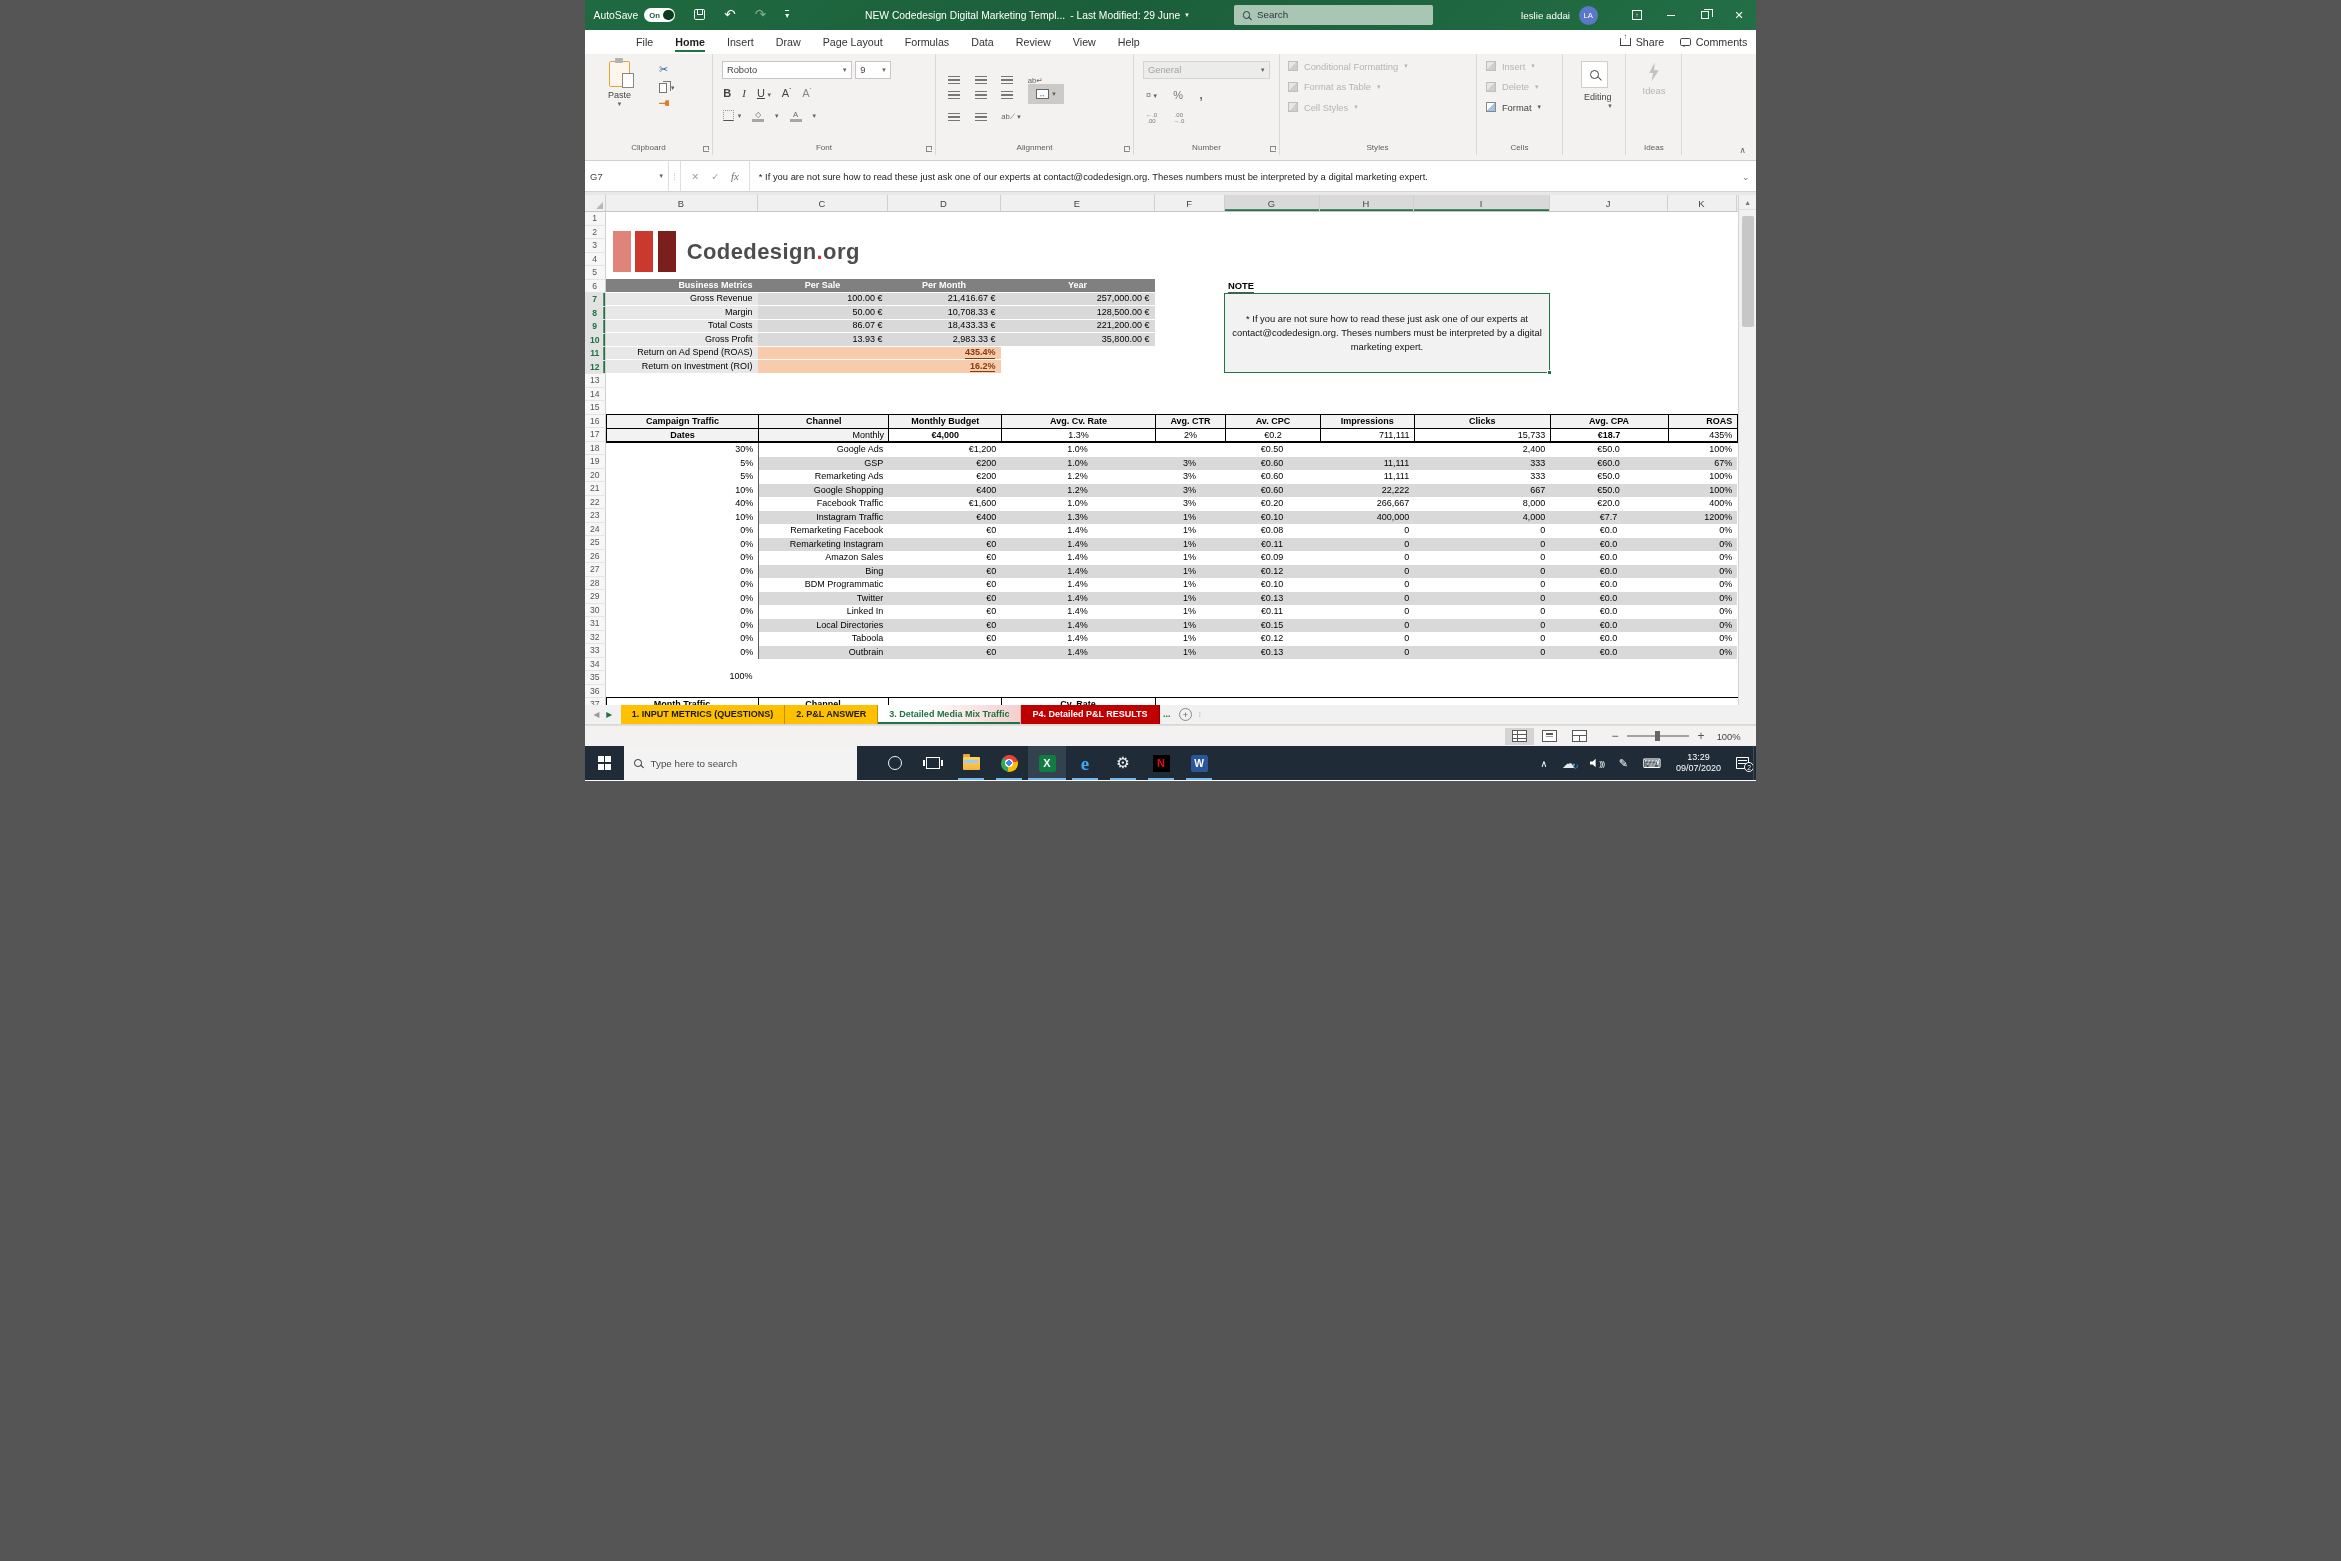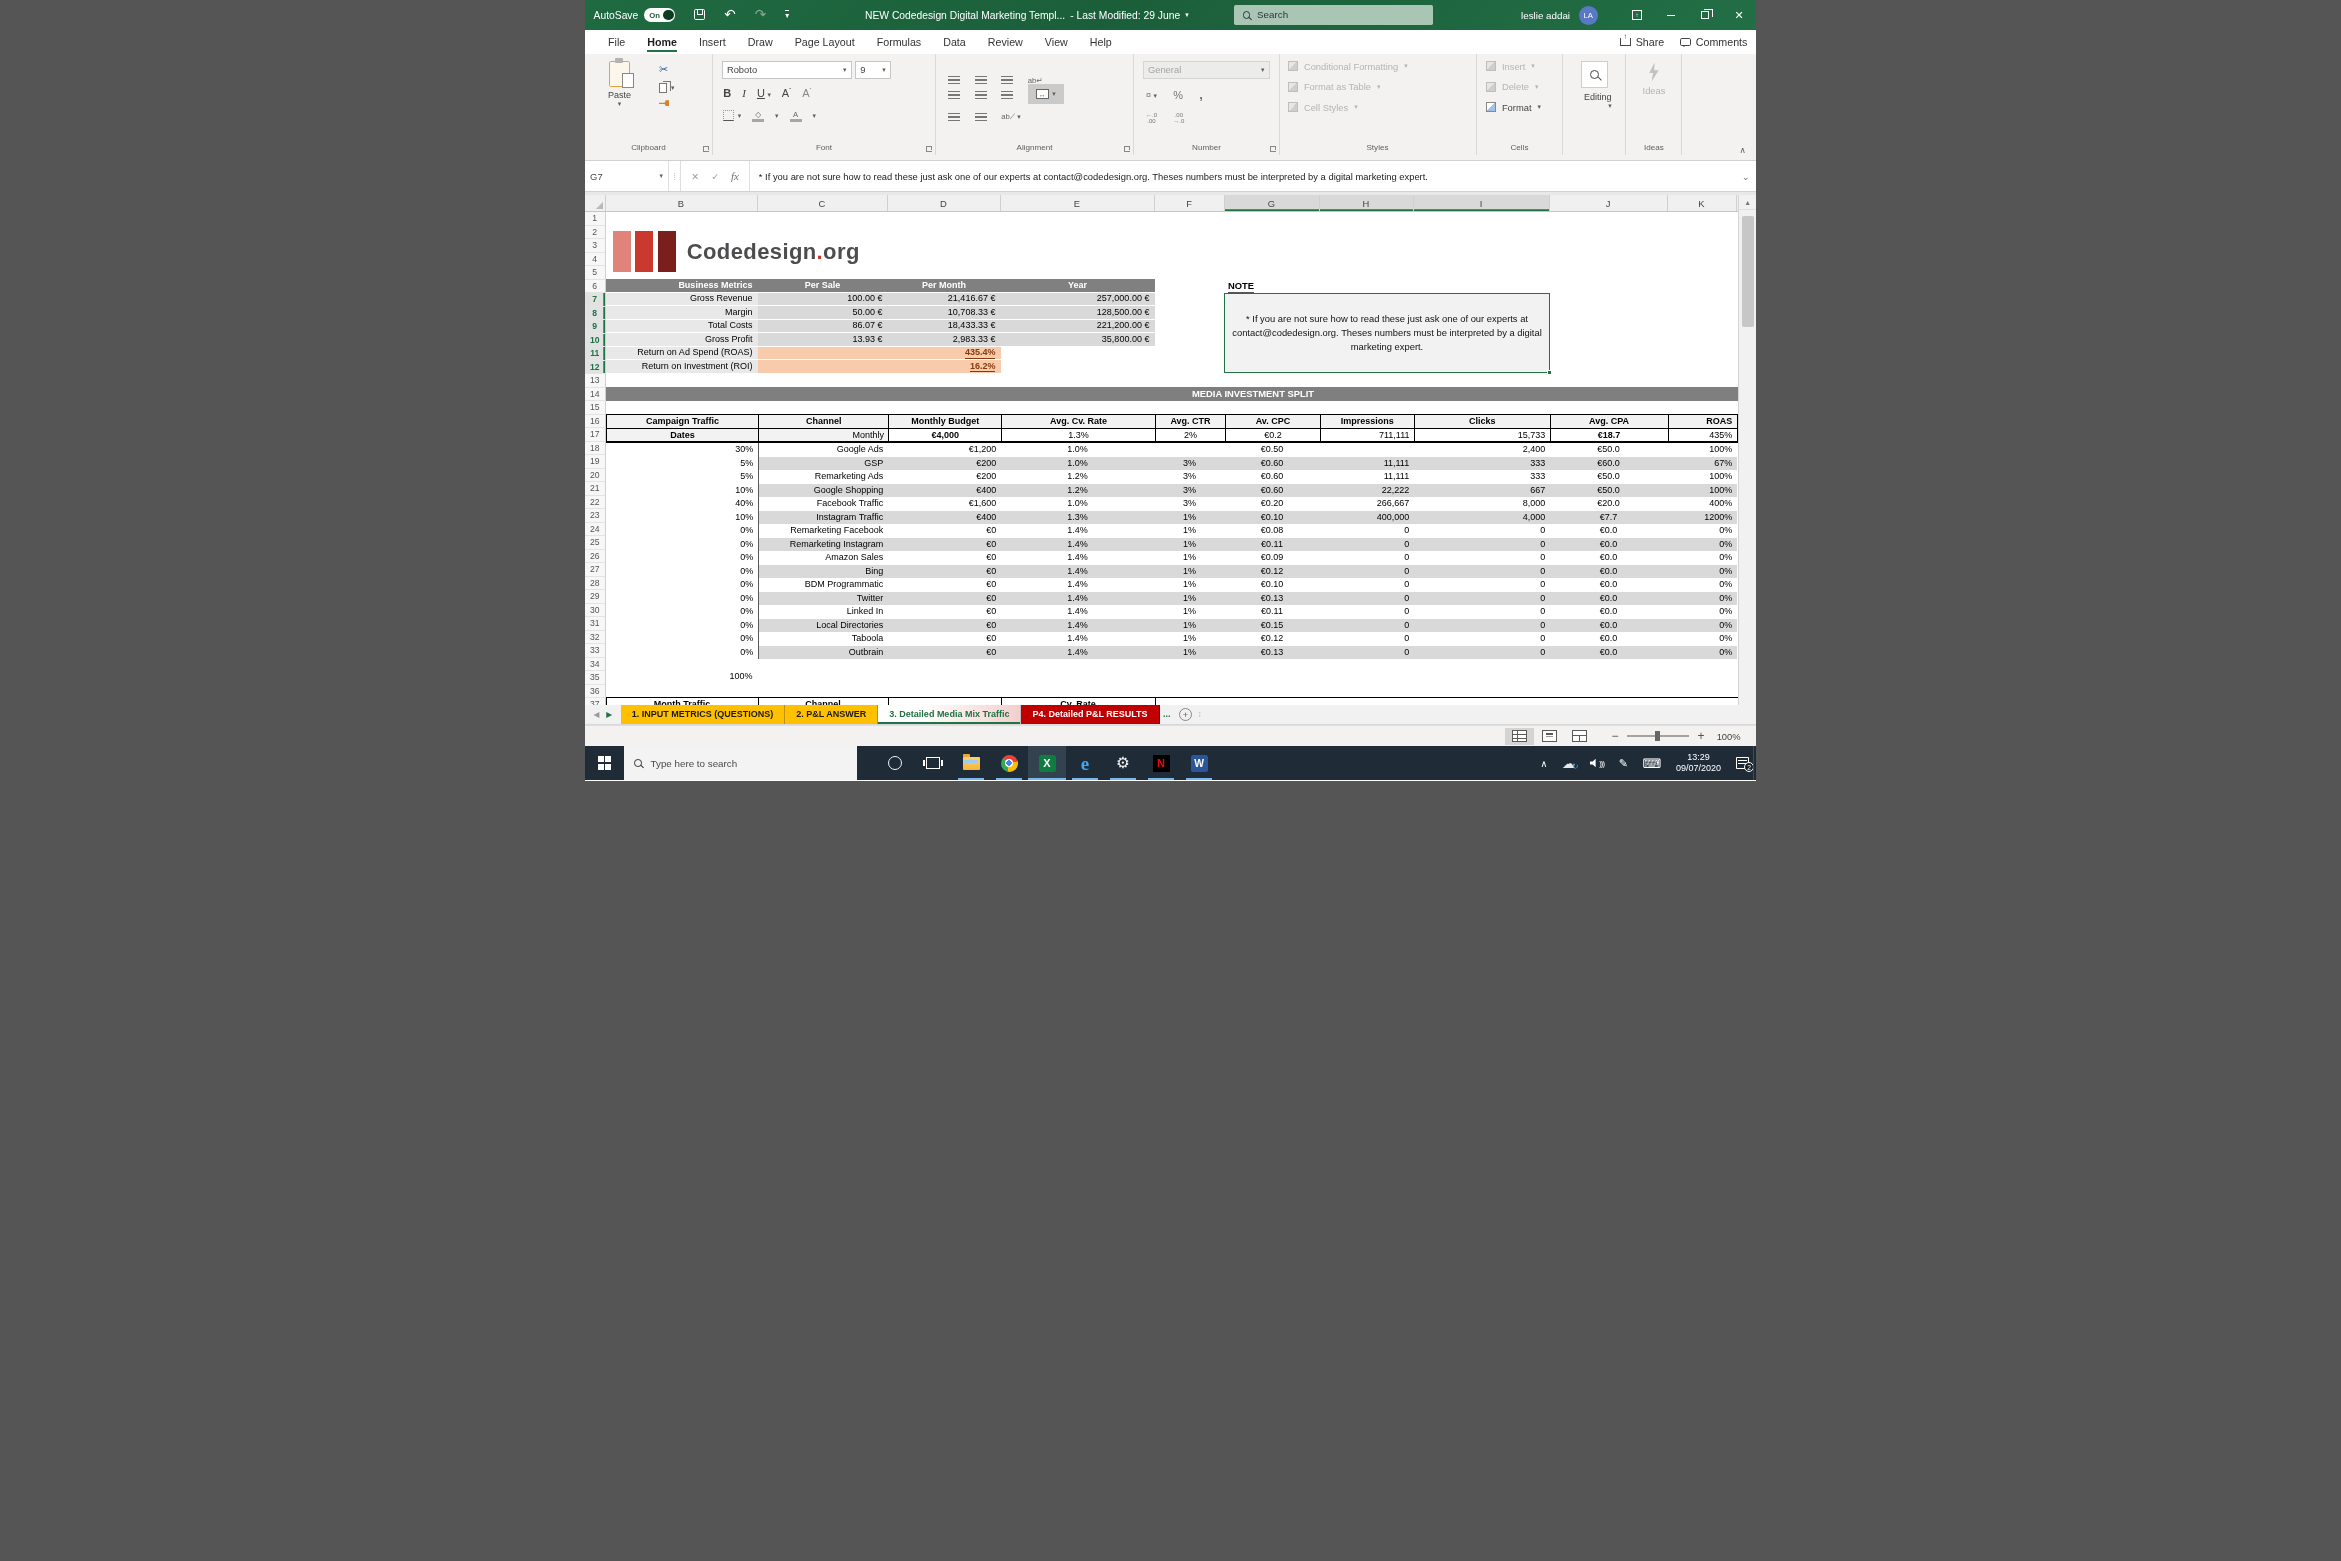--- a/index.html
+++ b/index.html
@@ -26,21 +26,21 @@
   .avatar{width:19px;height:19px;border-radius:50%;background:#5b78c7;color:#fff;font-size:7.7px;display:flex;align-items:center;justify-content:center;}
   .winctrl{position:absolute;right:0;top:0;height:30px;display:flex;align-items:center;}
   .winbtn{width:34px;height:30px;display:flex;align-items:center;justify-content:center;color:#fff;}
   .i-ribopt{width:10.3px;height:9.4px;border:1px solid #fff;position:relative;font-size:6px;text-align:center;line-height:8.6px;}
   .i-min{width:8.6px;border-bottom:1.3px solid #fff;height:0.9px;}
   .i-restore{width:7.7px;height:7.7px;border:1px solid #fff;position:relative;}
   .i-restore::before{content:"";position:absolute;left:1.7px;top:-3.4px;width:7.7px;height:7.7px;border:1px solid #fff;border-left:none;border-bottom:none;}
   .i-close{font-size:11px;}
 
   
-  .menubar{position:absolute;left:0;top:30px;width:100%;height:24px;background:#fff;display:flex;align-items:center;font-size:10.7px;color:#333;}
+  .menubar{position:absolute;left:0;top:30px;width:100%;height:24px;background:#fff;display:flex;align-items:center;font-size:10.7px;color:#333;padding-left:28px;}
   .menu-items{display:flex;align-items:center;height:100%;margin-left:12px;}
   .menu-item{padding:0 11px;height:100%;display:flex;align-items:center;position:relative;cursor:default;}
   .menu-item.active{font-weight:bold;color:#1d1d1d;}
   .menu-item.active::after{content:"";position:absolute;left:11px;right:11px;bottom:1.7px;height:2.6px;background:#217346;}
   .menu-right{position:absolute;right:8.6px;top:0;height:100%;display:flex;align-items:center;gap:15.4px;font-size:10.7px;}
   .mr-btn{display:flex;align-items:center;gap:5.1px;}
   .i-share{width:10.3px;height:8.6px;border:1px solid #444;border-top:none;position:relative;}
   .i-share::after{content:"↑";position:absolute;left:2.1px;top:-6px;font-size:7.7px;color:#444;}
   .i-comment{width:11px;height:8.6px;border:1px solid #444;border-radius:1.7px;position:relative;}
   .i-comment::after{content:"";position:absolute;left:1.7px;bottom:-3.4px;border:2.6px solid transparent;border-top-color:#444;}
@@ -612,21 +612,20 @@
             <div class="bmc bw1 peach"></div>
             <div class="bmc bw2 peach ar"><span class="ratio-val">16.2%</span></div>
           </div>
         </div>
     </div>
 
     <div class="note-title">NOTE</div>
     <div class="notebox">* If you are not sure how to read these just ask one of our experts at contact@codedesign.org. Theses numbers must be interpreted by a digital marketing expert.</div>
     <div class="fillhandle"></div>
 
-    <div class="banner">MEDIA INVESTMENT SPLIT</div>
 
     <div class="mediatable">
       <div class="mrow mhead" id="media-head">
           <div class="mc w0 ac">Campaign Traffic</div>
           <div class="mc w1 ac">Channel</div>
           <div class="mc w2 ac">Monthly Budget</div>
           <div class="mc w3 ac">Avg. Cv. Rate</div>
           <div class="mc w4 ac">Avg. CTR</div>
           <div class="mc w5 ac">Av. CPC</div>
           <div class="mc w6 ac">Impressions</div>

